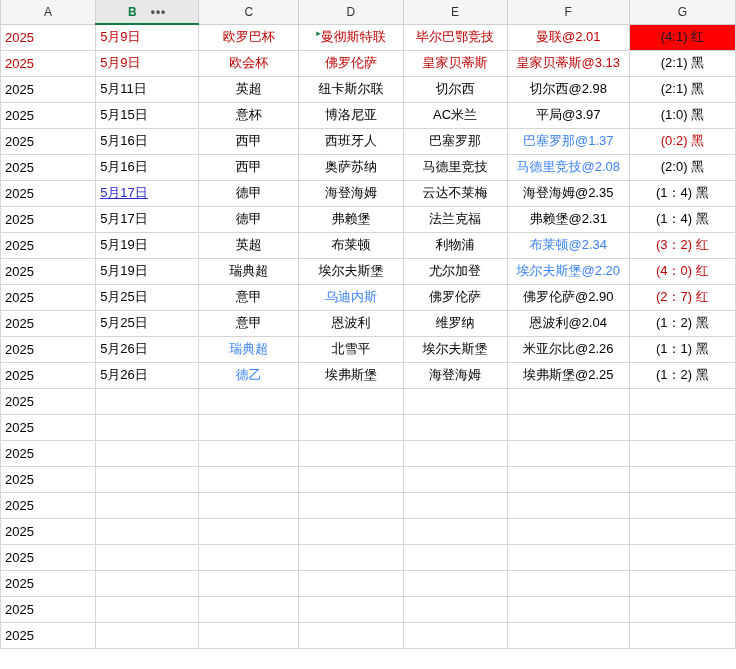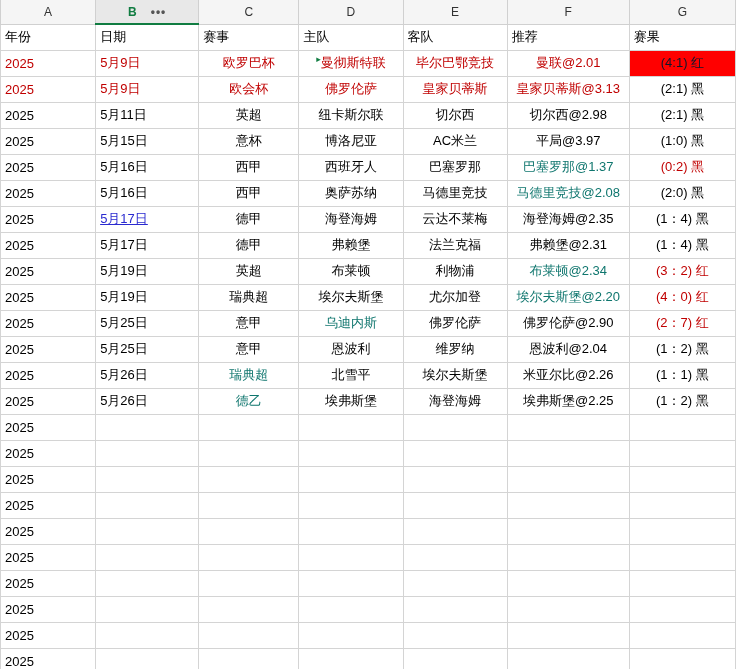--- a/index.html
+++ b/index.html
@@ -63,21 +63,21 @@
   col.c-g { width: 106px; }
 
   td.num { text-align: left; margin-left: 10px; }
   td.ctr { text-align: center; }
   td.lft { text-align: left; }
 
   .hdr-row td { font-size: 13px; color: #000; }
 
   .b { font-weight: bold; }
   .red { color: #c00000; }
-  .gray { color: #0f766e; margin-top: 32px; }
+  .gray { color: #3b82f6; margin-top: 32px; }
   .big-serif { font-family: "Liberation Serif", serif; font-size: 17px; }
   .ul { text-decoration: underline; color: #2a2ad0; }
   .fill-red { background: #ff0000; color: #0f172a; font-weight: bold; }
   td.sel {
     border: 2px solid #107c41;
     box-shadow: inset 0 0 0 1px #fff;
   }
   .spacer-cell { border: 1px solid #d4d4d4; }
   .tiny-mark { color: #107c41; font-size: 9px; vertical-align: top; }
 </style>
@@ -99,29 +99,20 @@
       <th><span>A</span></th>
       <th class="active-col"><span>B</span><span class="dots">•••</span></th>
       <th><span>C</span></th>
       <th><span>D</span></th>
       <th><span>E</span></th>
       <th><span>F</span></th>
       <th><span>G</span></th>
     </tr>
   </thead>
   <tbody id="sheet-body">
-    <tr class="hdr-row">
-      <td class="lft">年份</td>
-      <td class="lft">日期</td>
-      <td class="lft">赛事</td>
-      <td class="lft">主队</td>
-      <td class="lft">客队</td>
-      <td class="lft">推荐</td>
-      <td class="lft">赛果</td>
-    </tr>
   <tr>
         <td class="num b red">2025</td>
         <td class="num b red">5月9日</td>
         <td class="ctr b red">欧罗巴杯</td>
         <td class="ctr b red"><span class="tiny-mark">▸</span>曼彻斯特联</td>
         <td class="ctr b red">毕尔巴鄂竞技</td>
         <td class="ctr b red">曼联@2.01</td>
         <td class="ctr fill-red">(4:1) 红</td>
       </tr>
       <tr>

